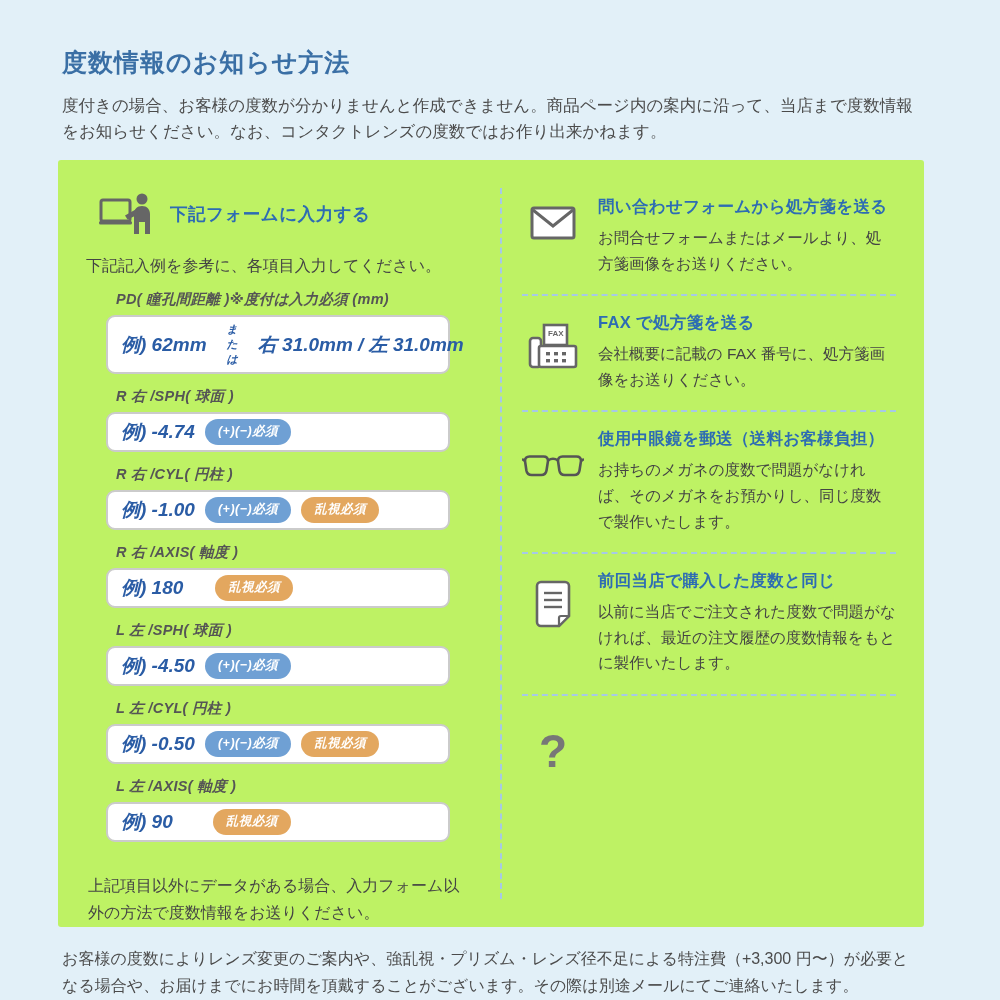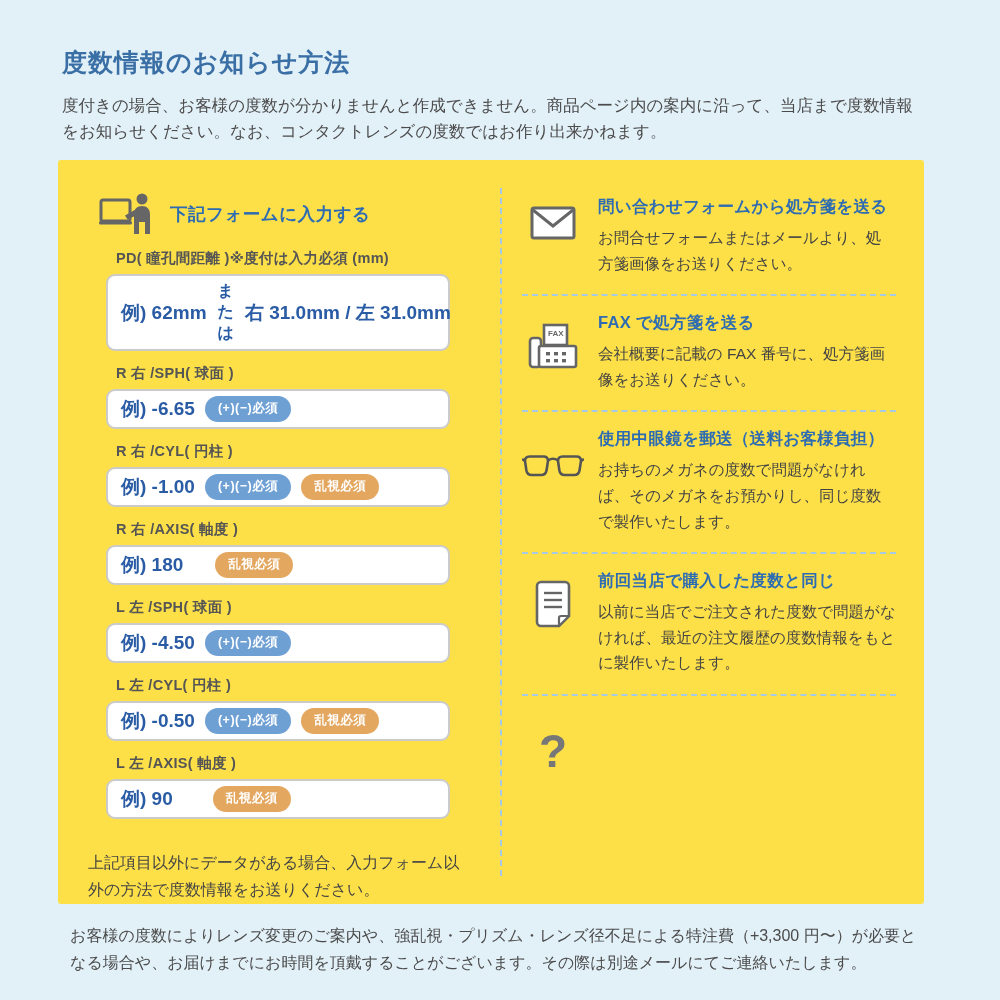--- a/index.html
+++ b/index.html
@@ -15,43 +15,43 @@
   .page-title {
     font-size:25px; font-weight:bold; color:#3A6FA5;
     letter-spacing:1px; margin:0 4px 14px 4px;
   }
   .intro {
     font-size:16.5px; line-height:1.55; color:#4b4b4b;
     font-weight:500; margin:13px 4px 16px 4px;
   }
 
   .card {
-    background:#fde047; border-radius:3px;
+    background:#bef264; border-radius:3px;
     display:flex; min-height:718px;
   }
 
   
   .col-left { width:442px; padding:32px 26px 0 28px; }
   .left-header { display:flex; align-items:center; gap:16px; padding-left:12px; }
   .left-header .hdr-icon { width:56px; flex:0 0 aupx; }
   .left-heading { font-size:17.5px; font-weight:bold; color:#2D6CB3; letter-spacing:0.5px; }
   .instruction { margin:20px 0 10px 0; font-size:16px; font-weight:500; color:#444; }
 
-  .form-area { margin-left:20px; width:344px; }
+  .form-area { margin-left:20px; width:344px;font-style:italic; }
   .field-label {
     font-size:14.5px; font-weight:bold; color:#555;
     margin:13px 0 6px 10px; letter-spacing:0.3px;
   }
   .field-box {
     border:2px solid #cbcbcb; border-radius:9px; background:#fff;
     min-height:39px; display:flex; align-items:center; gap:10px;
     padding:5px 6px 5px 13px;
   }
   .example-text { color:#2A5CA5; font-weight:bold; font-size:19px; white-space:nowrap; }
-  .example-small { color:#2A5CA5; font-weight:bold; font-size:16px; margin:0 1px; }
+  .example-small { color:#2A5CA5; font-weight:bold; font-size:11px; margin:0 10px; }
   .badge {
     border-radius:999px; color:#fff; font-size:12.5px; font-weight:bold;
     padding:4px 13px 5px 13px; white-space:nowrap; letter-spacing:0.5px;
   }
   .badge-blue { background:#6FA0D4; }
   .badge-orange { background:#E3A75F; }
 
   .left-note { margin:30px 0 0 2px; font-size:16px; color:#444; line-height:1.7; font-weight:500; }
 
   
@@ -69,21 +69,21 @@
   .method-heading {
     font-size:16.5px; font-weight:bold; color:#2D6CB3;
     margin-bottom:7px; letter-spacing:0.3px;
   }
   .method-body { font-size:15.5px; color:#444; line-height:1.65; font-weight:500; }
 
   .question-glyph { font-size:46px; font-weight:bold; color:#777; line-height:1; padding-top:6px; }
 
   
   .footer-note {
-    margin:18px 4px 0 12px; font-size:16px; color:#4b4b4b;
+    margin:18px 4px 0 4px; font-size:16px; color:#4b4b4b;
     line-height:1.7; font-weight:500;
   }
 
   svg { display:block; }
 </style>
 </head>
 <body>
 
 <div class="page">
 
@@ -100,33 +100,34 @@
             <rect x="3" y="8" width="29" height="21" rx="2" fill="none" stroke="#666" stroke-width="3"></rect>
             <rect x="1" y="29" width="33" height="3.5" rx="1.5" fill="#666"></rect>
             <circle cx="44" cy="7" r="5.5" fill="#666"></circle>
             <path d="M44 14 c-5 0 -8 3.5 -8 8 l0 20 5 0 0 -12 6 0 0 12 5 0 0 -20 c0 -4.5 -3 -8 -8 -8 z" fill="#666"></path>
             <path d="M38.5 17 L27 23.5 l2.5 4 10.5 -5 z" fill="#666"></path>
           </svg>
         </span>
         <span class="left-heading">下記フォームに入力する</span>
       </div>
 
+      <p class="instruction">下記記入例を参考に、各項目入力してください。</p>
 
       <div class="form-area">
 
         <div class="field-label">PD( 瞳孔間距離 )※度付は入力必須 (mm)</div>
         <div class="field-box">
           <span class="example-text">例) 62mm</span>
           <span class="example-small">または</span>
           <span class="example-text">右 31.0mm / 左 31.0mm</span>
         </div>
 
         <div class="field-label">R 右 /SPH( 球面 )</div>
         <div class="field-box">
-          <span class="example-text">例) -6.65</span>
+          <span class="example-text">例) -4.74</span>
           <span class="badge badge-blue">(+)(−)必須</span>
         </div>
 
         <div class="field-label">R 右 /CYL( 円柱 )</div>
         <div class="field-box">
           <span class="example-text">例) -1.00</span>
           <span class="badge badge-blue">(+)(−)必須</span>
           <span class="badge badge-orange">乱視必須</span>
         </div>
 

